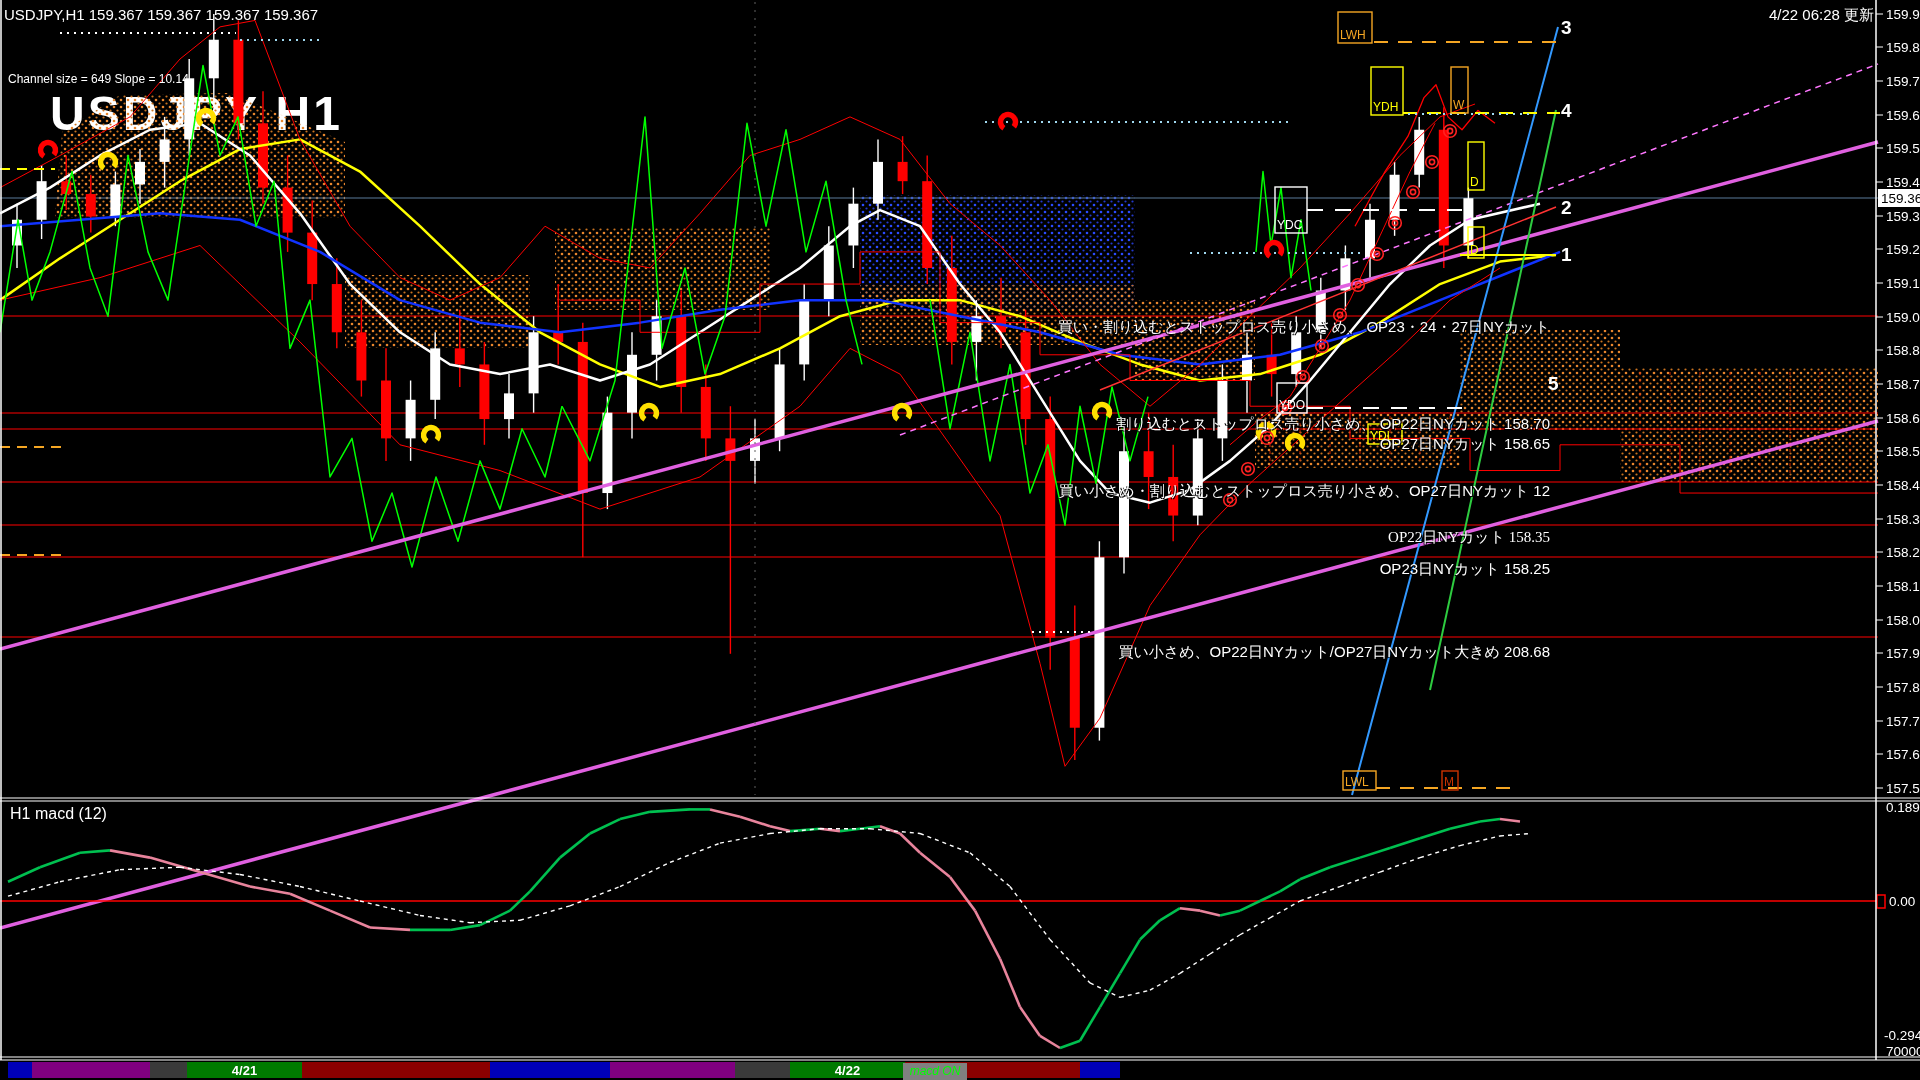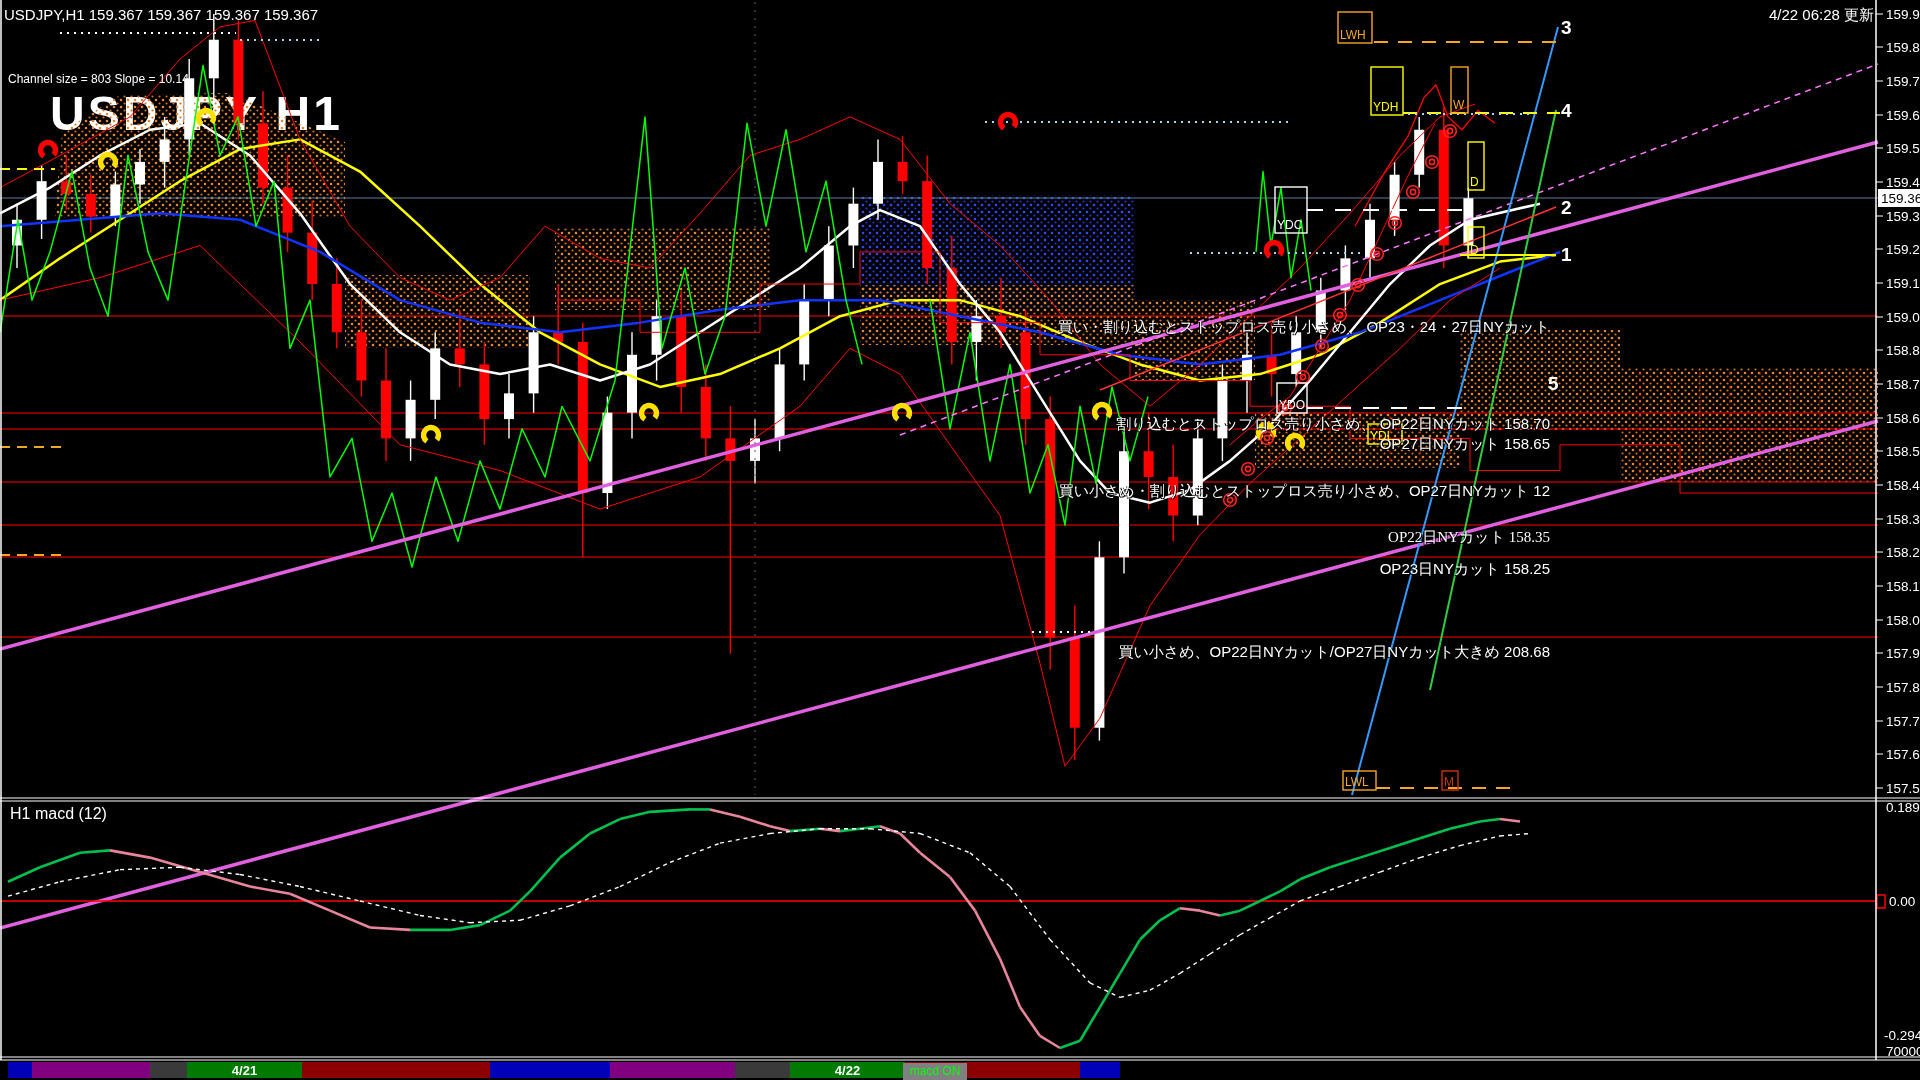--- a/index.html
+++ b/index.html
@@ -10,21 +10,21 @@
   #chart-svg{position:absolute;left:0;top:0;z-index:2;}
   .ovl{position:absolute;z-index:3;color:#fff;white-space:nowrap;}
   #symbol-line{left:4px;top:6px;font-size:15px;}
   #channel-info{left:8px;top:72px;font-size:12px;}
   #updated{right:46px;top:6px;font-size:15px;}
   #macd-label{left:10px;top:805px;font-size:16px;}
   .op-note{position:absolute;z-index:3;right:370px;color:#fff;font-size:15px;
            text-shadow:1px 1px 0 #000,-1px 1px 0 #000;white-space:nowrap;}
   #macd-btn{position:absolute;z-index:4;left:903px;top:1063px;width:64px;height:17px;
             background:#808080;color:#00ff00;font-size:12px;line-height:17px;text-align:center;
-            cursor:pointer;}
+            cursor:pointer;font-style:italic;}
   svg text{font-family:"Liberation Sans",sans-serif;}
 </style>
 </head>
 <body>
 
 <div id="screen">
   <div id="watermark" class="big">USDJPY H1</div>
 
   <svg id="chart-svg" width="1920" height="1080">
     <defs>
@@ -464,21 +464,21 @@
         <line x1="1876" y1="754" x2="1883" y2="754" stroke="#ffffff" stroke-width="1"></line>
         <text x="1886" y="759" fill="#ffffff" font-size="13.5">157.635</text>
         <line x1="1876" y1="788" x2="1883" y2="788" stroke="#ffffff" stroke-width="1"></line>
         <text x="1886" y="793" fill="#ffffff" font-size="13.5">157.530</text>
         <rect x="1878" y="189" width="42" height="18" fill="#ffffff"></rect>
         <text x="1881" y="203" fill="#000000" font-size="13.5">159.367</text>
       </g>
   </svg>
 
   <div id="symbol-line" class="ovl">USDJPY,H1  159.367 159.367 159.367 159.367</div>
-  <div id="channel-info" class="ovl">Channel size = 803 Slope = 10.14</div>
+  <div id="channel-info" class="ovl">Channel size = 649 Slope = 10.14</div>
   <div id="updated" class="ovl">4/22 06:28 更新</div>
   <div id="macd-label" class="ovl">H1  macd (12)</div>
   <div id="annotations">
       <div class="op-note" style="top: 318px; padding-left: 18px;">買い・割り込むとストップロス売り小さめ、 OP23・24・27日NYカット</div>
       <div class="op-note" style="top: 415px;">割り込むとストップロス売り小さめ、 OP22日NYカット 158.70</div>
       <div class="op-note" style="top: 435px; margin-left: 21px;">OP27日NYカット 158.65</div>
       <div class="op-note" style="top: 482px;">買い小さめ・割り込むとストップロス売り小さめ、OP27日NYカット 12</div>
       <div class="op-note" style="top: 528px; font-family: Liberation Serif, serif;">OP22日NYカット 158.35</div>
       <div class="op-note" style="top: 560px; text-align: right;">OP23日NYカット 158.25</div>
       <div class="op-note" style="top: 643px;">買い小さめ、OP22日NYカット/OP27日NYカット大きめ 208.68</div>

